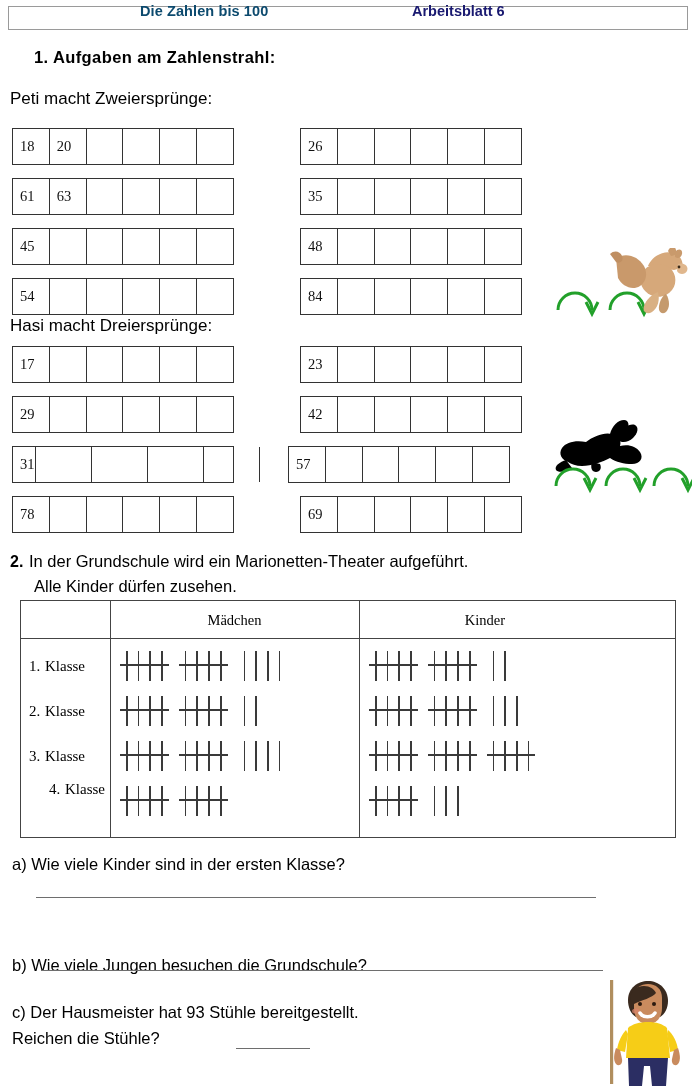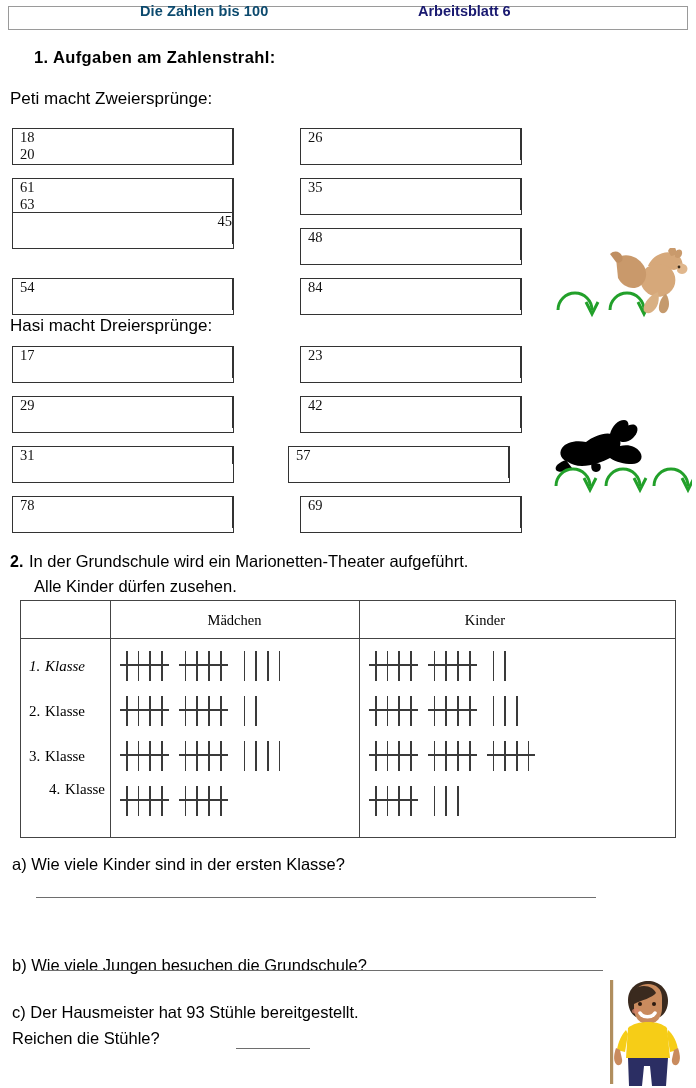--- a/index.html
+++ b/index.html
@@ -38,21 +38,20 @@
     white-space: nowrap;
   }
   .header-sheet {
     position: absolute;
     left: 412px;
     top: 3px;
     font-size: 14.5px;
     font-weight: bold;
     color: #191970;
     white-space: nowrap;
-    margin-left: 6px;
   }
 
   
   .task-heading {
     position: absolute;
     font-size: 16.5px;
     font-weight: bold;
     white-space: nowrap;
   }
   .task1-heading {
@@ -92,21 +91,20 @@
 
   
   .strip {
     position: absolute;
     display: flex;
     border: 1.6px solid #333333;
     box-sizing: border-box;
     background: #ffffff;
     height: 37px;
     width: 222px;
-    flex-direction: column;
   }
   .strip .cell {
     flex: 1 1 0;
     border-right: 1.6px solid #333333;
     box-sizing: border-box;
     position: relative;
     display: flex;
     align-items: center;
   }
   .strip .cell:last-child { border-right: none; }
@@ -283,21 +281,21 @@
       <div class="cell">
         <span></span>
       </div>
       <div class="cell">
         <span></span>
       </div>
       <div class="cell">
         <span></span>
       </div>
     </div>
-    <div class="strip" style="left: 12px; top: 212px; align-items: flex-end;">
+    <div class="strip" style="left: 12px; top: 228px;">
       <div class="cell">
         <span>45</span>
       </div>
       <div class="cell">
         <span></span>
       </div>
       <div class="cell">
         <span></span>
       </div>
       <div class="cell">
@@ -619,21 +617,21 @@
 <div class="task2-l1">In der Grundschule wird ein Marionetten-Theater aufgeführt.</div>
 <div class="task2-l2">Alle Kinder dürfen zusehen.</div>
 
 <div class="tally-table">
   <div class="tt-vline tt-v1"></div>
   <div class="tt-vline tt-v2"></div>
   <div class="tt-hline"></div>
   <div class="tt-colhead tt-head-m">Mädchen</div>
   <div class="tt-colhead tt-head-j">Kinder</div>
   <div id="tally-rows">
-      <div class="tt-rowlabel" style="top: 57px; font-style: italic;"><span class="rl-num">1.</span><span>Klasse</span></div>
+      <div class="tt-rowlabel" style="top: 57px;"><span class="rl-num">1.</span><span>Klasse</span></div>
       <div class="tally-group" style="left: 105px; top: 50px;">
         <div class="tally-bundle five">
           <div class="tick"></div>
           <div class="tick"></div>
           <div class="tick"></div>
           <div class="tick"></div>
         </div>
         <div class="tally-bundle five">
           <div class="tick"></div>
           <div class="tick"></div>

